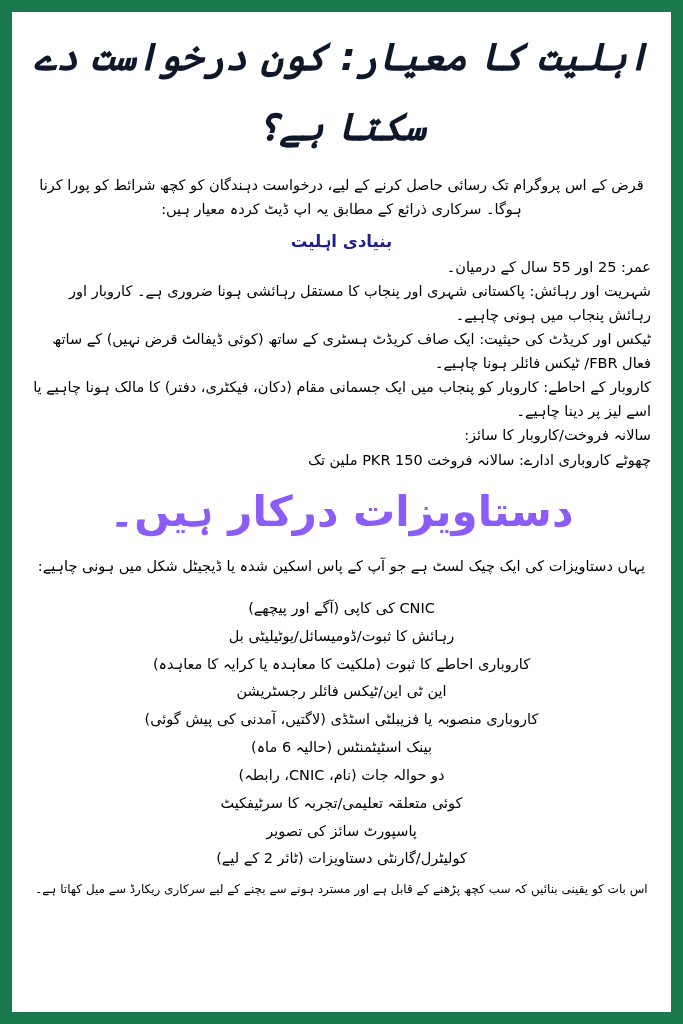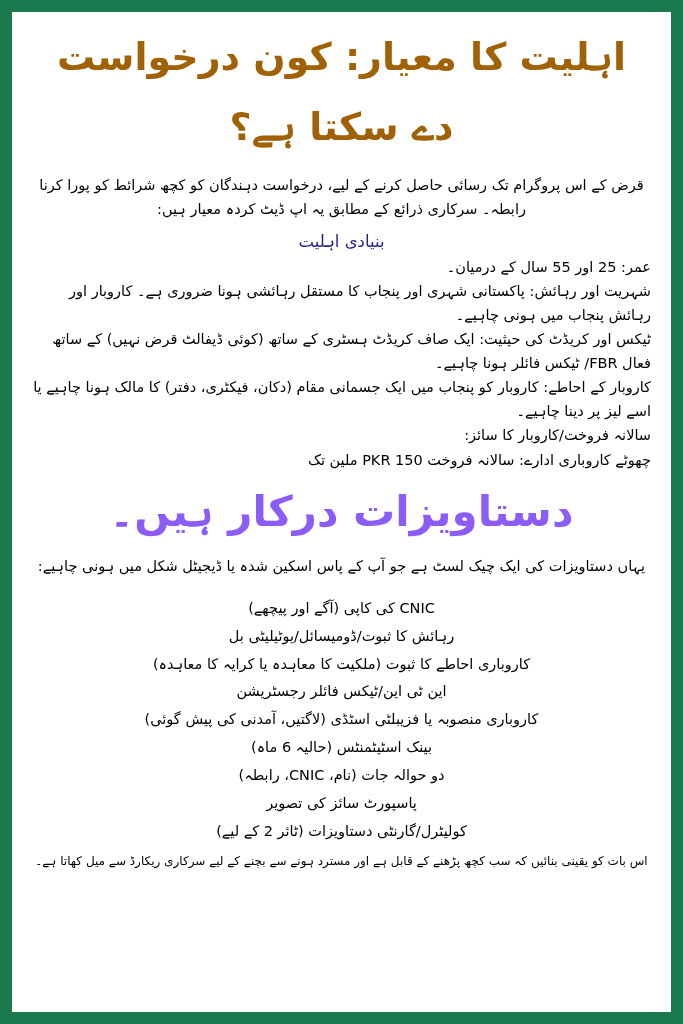--- a/index.html
+++ b/index.html
@@ -15,36 +15,37 @@
     height: 1024px;
     border: 12px solid #1a7a4d;
     background: #ffffff;
     padding: 6px 18px 8px 18px;
     direction: rtl;
     text-align: center;
     display: flex;
     flex-direction: column;
   }
   .main-title {
-    color: #a16207;
+    color: #0f172a;
     font-size: 38px;
     font-weight: bold;
     line-height: 1.85;
     margin: 4px 0 8px 0;
+    font-style: italic;
   }
   .intro-paragraph {
     color: #000000;
     font-size: 14.5px;
     line-height: 1.7;
     margin: 2px 6px 6px 6px;
   }
   .sub-heading {
     color: #1f1f8f;
     font-size: 16.5px;
-    font-weight: normal;
+    font-weight: bold;
     margin: 4px 0 4px 0;
   }
   .eligibility-list .item {
     color: #000000;
     font-size: 14.5px;
     line-height: 1.62;
     margin: 1px 2px;
     text-align: right;
   }
   .doc-heading {
@@ -71,21 +72,21 @@
     margin-top: 6px;
   }
 </style>
 </head>
 <body>
 
 <div class="page">
 
   <h1 class="main-title">اہلیت کا معیار: کون درخواست دے سکتا ہے؟</h1>
 
-  <p class="intro-paragraph">قرض کے اس پروگرام تک رسائی حاصل کرنے کے لیے، درخواست دہندگان کو کچھ شرائط کو پورا کرنا رابطہ۔ سرکاری ذرائع کے مطابق یہ اپ ڈیٹ کردہ معیار ہیں:</p>
+  <p class="intro-paragraph">قرض کے اس پروگرام تک رسائی حاصل کرنے کے لیے، درخواست دہندگان کو کچھ شرائط کو پورا کرنا ہوگا۔ سرکاری ذرائع کے مطابق یہ اپ ڈیٹ کردہ معیار ہیں:</p>
 
   <h2 class="sub-heading">بنیادی اہلیت</h2>
 
   <div class="eligibility-list">
     <div class="item">عمر: 25 اور 55 سال کے درمیان۔</div>
     <div class="item">شہریت اور رہائش: پاکستانی شہری اور پنجاب کا مستقل رہائشی ہونا ضروری ہے۔ کاروبار اور رہائش پنجاب میں ہونی چاہیے۔</div>
     <div class="item">ٹیکس اور کریڈٹ کی حیثیت: ایک صاف کریڈٹ ہسٹری کے ساتھ (کوئی ڈیفالٹ قرض نہیں) کے ساتھ فعال FBR/ ٹیکس فائلر ہونا چاہیے۔</div>
     <div class="item">کاروبار کے احاطے: کاروبار کو پنجاب میں ایک جسمانی مقام (دکان، فیکٹری، دفتر) کا مالک ہونا چاہیے یا اسے لیز پر دینا چاہیے۔</div>
     <div class="item">سالانہ فروخت/کاروبار کا سائز:</div>
     <div class="item">چھوٹے کاروباری ادارے: سالانہ فروخت PKR 150 ملین تک</div>
@@ -96,19 +97,20 @@
   <p class="doc-intro">یہاں دستاویزات کی ایک چیک لسٹ ہے جو آپ کے پاس اسکین شدہ یا ڈیجیٹل شکل میں ہونی چاہیے:</p>
 
   <div class="documents-list">
     <div class="item">CNIC کی کاپی (آگے اور پیچھے)</div>
     <div class="item">رہائش کا ثبوت/ڈومیسائل/یوٹیلیٹی بل</div>
     <div class="item">کاروباری احاطے کا ثبوت (ملکیت کا معاہدہ یا کرایہ کا معاہدہ)</div>
     <div class="item">این ٹی این/ٹیکس فائلر رجسٹریشن</div>
     <div class="item">کاروباری منصوبہ یا فزیبلٹی اسٹڈی (لاگتیں، آمدنی کی پیش گوئی)</div>
     <div class="item">بینک اسٹیٹمنٹس (حالیہ 6 ماہ)</div>
     <div class="item">دو حوالہ جات (نام، CNIC، رابطہ)</div>
+    <div class="item">کوئی متعلقہ تعلیمی/تجربہ کا سرٹیفکیٹ</div>
     <div class="item">پاسپورٹ سائز کی تصویر</div>
     <div class="item">کولیٹرل/گارنٹی دستاویزات (ٹائر 2 کے لیے)</div>
   </div>
 
   <p class="footer-note">اس بات کو یقینی بنائیں کہ سب کچھ پڑھنے کے قابل ہے اور مسترد ہونے سے بچنے کے لیے سرکاری ریکارڈ سے میل کھاتا ہے۔</p>
 
 </div>
 
 </body></html>

